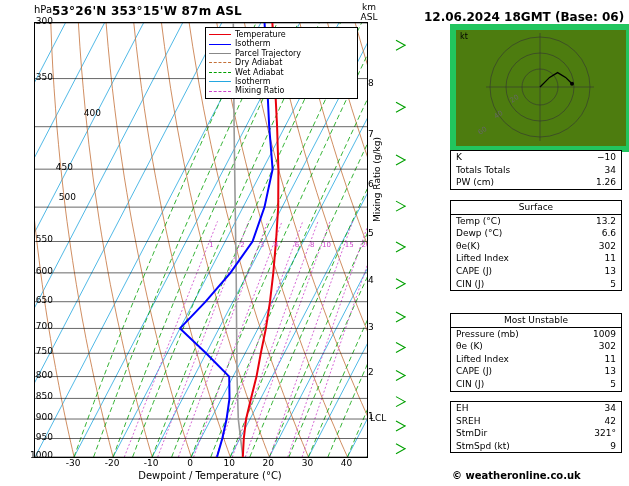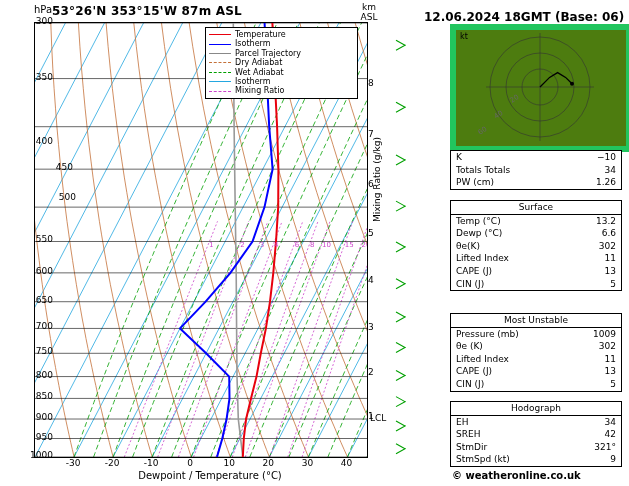--- a/index.html
+++ b/index.html
@@ -217,21 +217,21 @@
           <text x="326.54454812842295" y="223.88137443880345">20</text>
           <text x="339.7605965244603" y="223.88137443880345">25</text>
         </g>
     </g>
   </svg>
 </div>
 
 <div id="ylabels">
     <div class="ylab abs" style="top: 16px;">300</div>
     <div class="ylab abs" style="top: 71.5672px;">350</div>
-    <div class="ylab abs" style="top: 136px;">400</div>
+    <div class="ylab abs" style="top: 108px; padding-left: 48px;">400</div>
     <div class="ylab abs" style="top: 162.159px; margin-left: 20px;">450</div>
     <div class="ylab abs" style="top: 192px; padding-left: 23px;">500</div>
     <div class="ylab abs" style="top: 234.496px;">550</div>
     <div class="ylab abs" style="top: 265.861px;">600</div>
     <div class="ylab abs" style="top: 294.714px;">650</div>
     <div class="ylab abs" style="top: 321.428px;">700</div>
     <div class="ylab abs" style="top: 346.298px;">750</div>
     <div class="ylab abs" style="top: 369.563px;">800</div>
     <div class="ylab abs" style="top: 391.416px;">850</div>
     <div class="ylab abs" style="top: 412.02px;">900</div>
@@ -425,21 +425,20 @@
     <div class="line">
       <span>CAPE (J)</span>
       <span class="val">13</span>
     </div>
     <div class="line">
       <span>CIN (J)</span>
       <span class="val">5</span>
     </div>
   </div>
 <div class="tbl" id="tbl4">
-    <div class="hd">Hodograph</div>
     <div class="line">
       <span>EH</span>
       <span class="val">34</span>
     </div>
     <div class="line">
       <span>SREH</span>
       <span class="val">42</span>
     </div>
     <div class="line">
       <span>StmDir</span>

